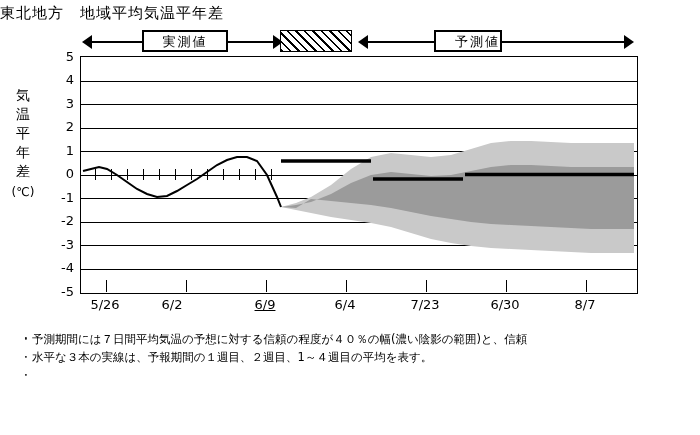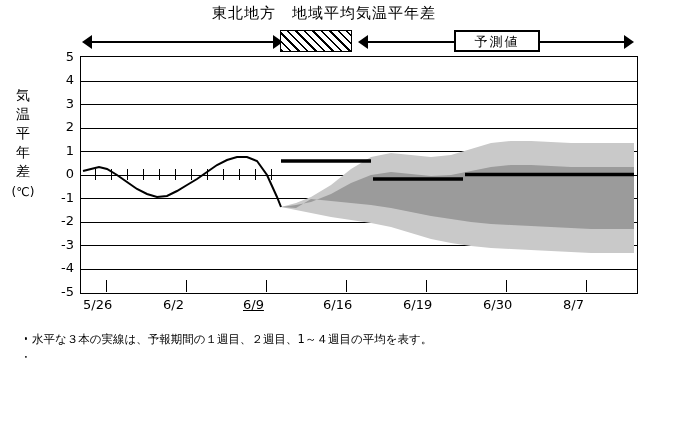--- a/index.html
+++ b/index.html
@@ -10,21 +10,21 @@
     color:#000;
     overflow:hidden;
     position:relative;
   }
   #wrap{position:relative;width:700px;height:435px;}
 
   
   .title{
     position:absolute;
     left:0;top:4px;width:648px;
-    text-align:center;
+    text-align:left;
     font-size:15px;
     letter-spacing:1px;
     white-space:pre;
   }
 
   
   .phase-band{
     position:absolute;
     left:80px;top:30px;
     width:558px;height:24px;
@@ -95,20 +95,21 @@
     text-align:right;
     font-size:13px;
   }
   .xtick{
     position:absolute;
     width:1px;background:#000;
   }
   .xtick-label{
     position:absolute;
     font-size:13px;
+    text-align:center;
     width:44px;
   }
 
   
   .notes{
     position:absolute;
     left:18px;top:330px;
     width:664px;
     font-size:11.5px;
     line-height:17px;
@@ -128,27 +129,28 @@
 
 <div id="wrap">
 
   <div class="title">東北地方　地域平均気温平年差</div>
 
   <div class="phase-band">
 
     <div class="arrow-line" style="left:12px;width:183px;"></div>
     <div class="arrow-head left" style="left:2px;"></div>
     <div class="arrow-head right" style="left:193px;"></div>
+    <div class="phase-box" style="left:62px;width:86px;">実測値</div>
 
     <div class="hatch-box" style="left:200px;width:72px;"></div>
 
     <div class="arrow-line" style="left:288px;width:258px;"></div>
     <div class="arrow-head left" style="left:278px;"></div>
     <div class="arrow-head right" style="left:544px;"></div>
-    <div class="phase-box" style="left:374px;width:86px;">予測値</div>
+    <div class="phase-box" style="left:354px;width:68px;text-align:right;">予測値</div>
   </div>
 
   <div class="ylabel">
     <span>気</span>
     <span>温</span>
     <span>平</span>
     <span>年</span>
     <span>差</span>
     <span class="unit">(℃)</span>
   </div>
@@ -213,33 +215,34 @@
     <div class="xtick" style="left:25px;top:223px;height:12px;"></div>
     <div class="xtick" style="left:105px;top:223px;height:12px;"></div>
     <div class="xtick" style="left:185px;top:223px;height:12px;"></div>
     <div class="xtick" style="left:265px;top:223px;height:12px;"></div>
     <div class="xtick" style="left:345px;top:223px;height:12px;"></div>
     <div class="xtick" style="left:425px;top:223px;height:12px;"></div>
     <div class="xtick" style="left:505px;top:223px;height:12px;"></div>
   </div>
 
   <div class="xtick-label" style="left:83px;top:297px;">5/26</div>
-  <div class="xtick-label" style="left:163px;top:297px;">6/2</div>
+  <div class="xtick-label" style="left:150px;top:297px;">6/2</div>
   <div class="xtick-label" style="left:243px;top:297px;text-decoration:underline;">6/9</div>
-  <div class="xtick-label" style="left:323px;top:297px;">6/16</div>
-  <div class="xtick-label" style="left:403px;top:297px;">6/19</div>
+  <div class="xtick-label" style="left:323px;top:297px;">6/4</div>
+  <div class="xtick-label" style="left:403px;top:297px;">7/23</div>
   <div class="xtick-label" style="left:483px;top:297px;">6/30</div>
   <div class="xtick-label" style="left:563px;top:297px;">8/7</div>
 
   <div class="notes">
     <div class="note">
       <span class="bullet">・</span>
     </div>
     <div class="note">
       <span class="bullet">・</span>
+      <span>予測期間には７日間平均気温の予想に対する信頼の程度が４０％の幅(濃い陰影の範囲)と、信頼</span>
     </div>
     <div class="note">
       <span class="bullet">・</span>
       <span>水平な３本の実線は、予報期間の１週目、２週目、1～４週目の平均を表す。</span>
     </div>
     <div class="note">
       <span class="bullet">・</span>
     </div>
   </div>
 

